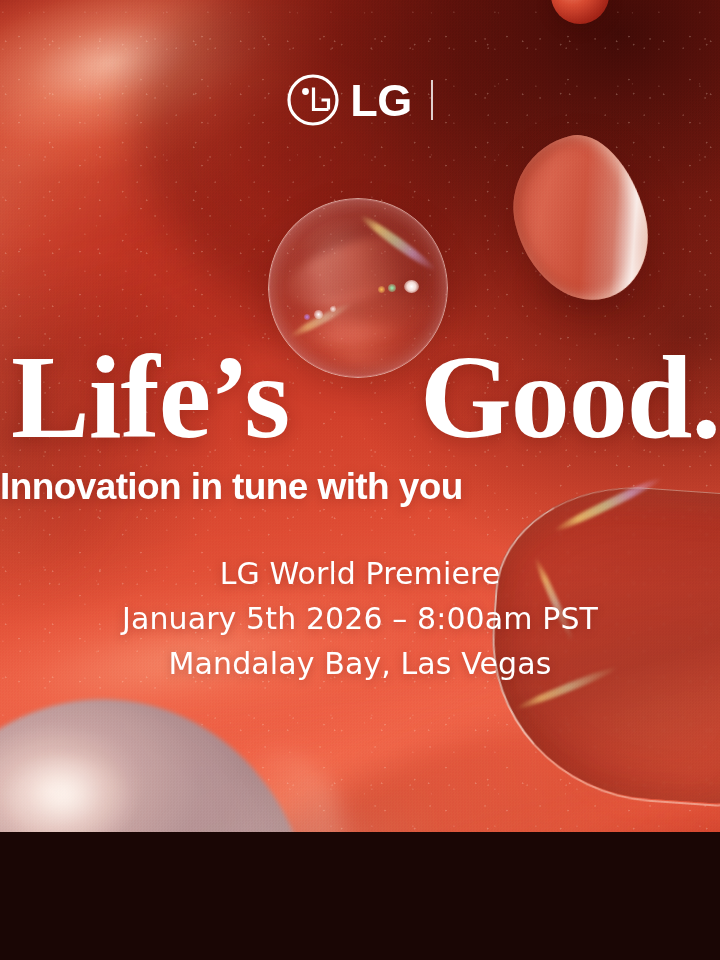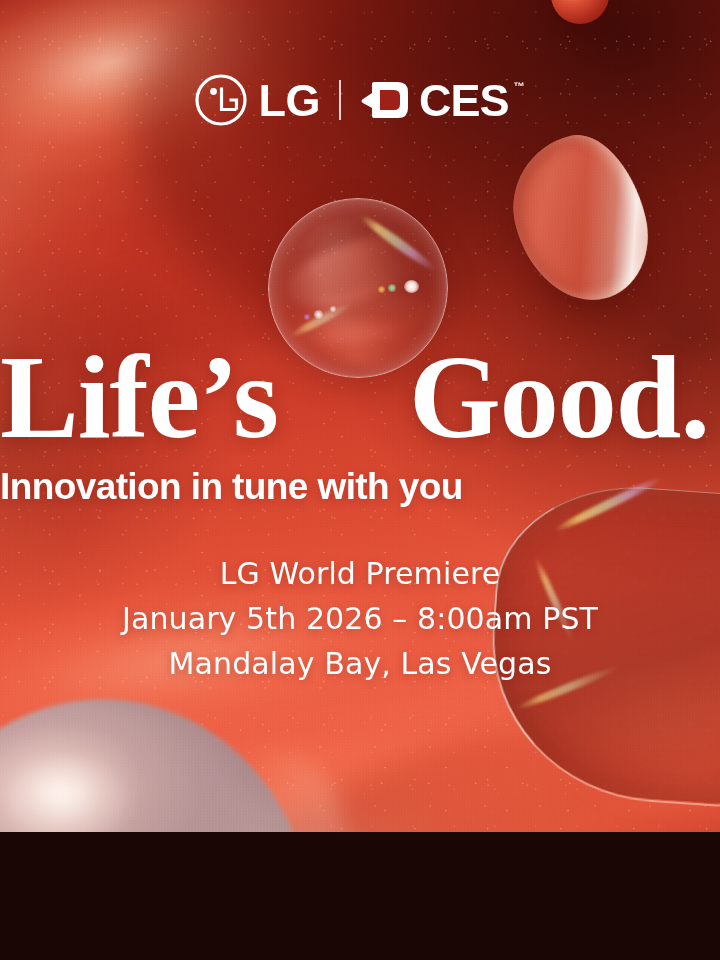--- a/index.html
+++ b/index.html
@@ -648,21 +648,21 @@
     margin-left: -4px;
     margin-top: 2px;
   }
 
   
   .headline {
     position: absolute;
     top: 339px;
     left: 0;
     width: 100%;
-    text-align: left;
+    text-align: right;
     color: #ffffff;
     font-family: "Liberation Serif", "DejaVu Serif", serif;
     font-weight: 700;
     font-size: 118px;
     line-height: 1.0;
     letter-spacing: -1px;
     white-space: nowrap;
     text-shadow: 0 3px 16px rgba(90,14,8,0.30);
   }
   .headline .gap {
@@ -770,28 +770,20 @@
           <circle cx="26" cy="26" r="24" fill="none" stroke="#ffffff" stroke-width="3.2"></circle>
           <circle cx="18.5" cy="17.5" r="3.4" fill="#ffffff"></circle>
           <path d="M26.5 13.5 L26.5 35.5 L41.5 35.5" fill="none" stroke="#ffffff" stroke-width="3.2" stroke-linecap="butt" stroke-linejoin="miter"></path>
           <path d="M41.5 35.5 L41.5 26.0 L34.5 26.0" fill="none" stroke="#ffffff" stroke-width="3.2" stroke-linecap="butt" stroke-linejoin="miter"></path>
         </svg>
         <span class="lg-word">LG</span>
       </div>
 
       <div class="divider"></div>
 
-      <div class="ces-lockup">
-        <svg class="ces-mark" width="50" height="44" viewBox="0 0 50 44">
-          <path d="M14 4 H38 Q48 4 48 14 V30 Q48 40 38 40 H14 Q12 40 12 38 L12 30 L3 25 Q0 23 3 21 L12 15 L12 6 Q12 4 14 4 Z" fill="#ffffff"></path>
-          <path d="M20 12 H34 Q40 12 40 18 V26 Q40 32 34 32 H20 L20 12 Z" fill="#9E2017"></path>
-        </svg>
-        <span class="ces-word">CES</span>
-        <span class="ces-tm">™</span>
-      </div>
 
     </div>
 
     <div class="headline">
       <span>Life’s</span>
       <span class="gap"></span>
       <span>Good.</span>
     </div>
 
     <div class="tagline">Innovation in tune with you</div>

